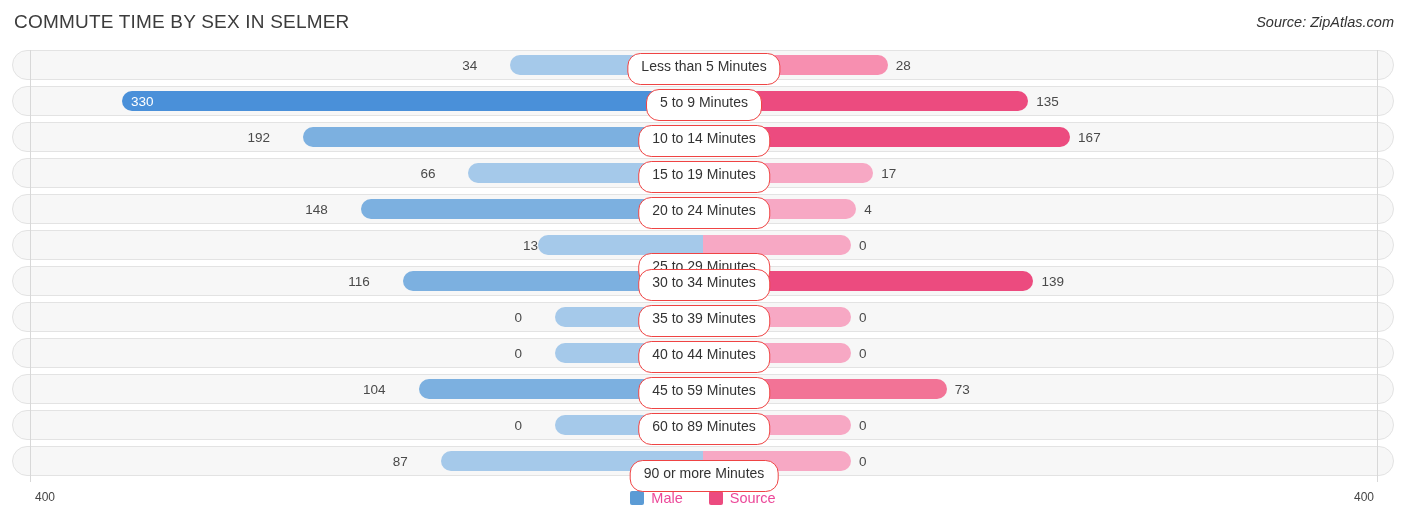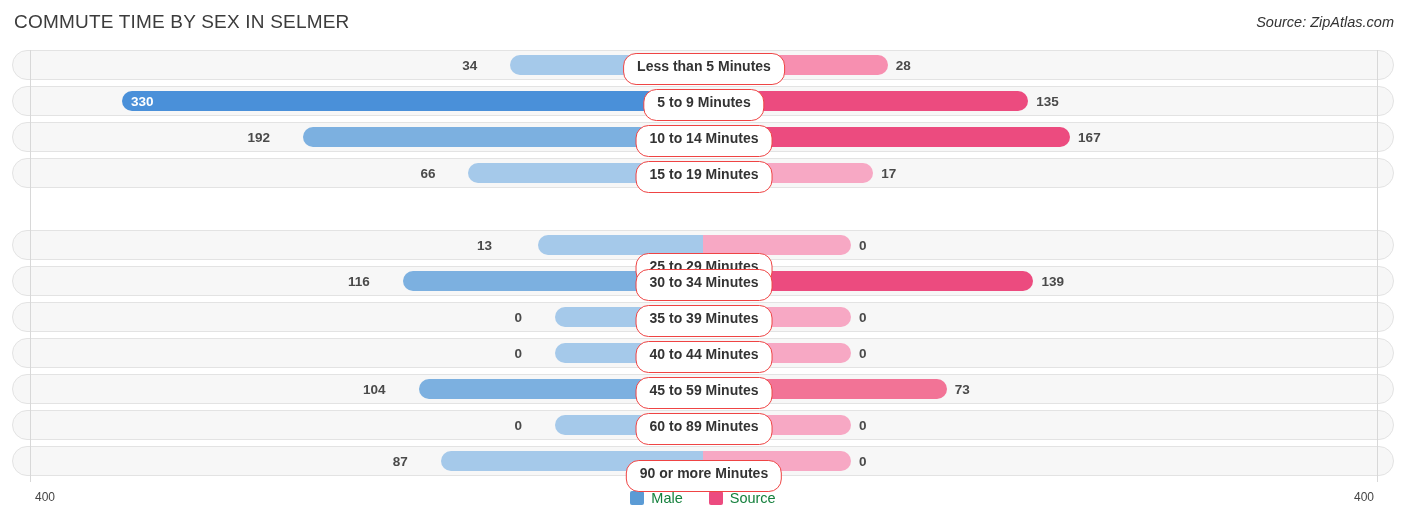--- a/index.html
+++ b/index.html
@@ -30,21 +30,20 @@
     font-style:italic;
     color:#333;
     white-space:nowrap;
   }
 
   .plot{
     position:absolute;
     left:0;top:46px;
     width:1406px;
     height:438px;
-    font-weight:bold;
   }
   
   .axis-line{
     position:absolute;
     top:4px;
     width:1px;
     height:432px;
     background:#d8d8d8;
     z-index:5;
   }
@@ -123,21 +122,21 @@
   .legend{
     position:absolute;
     left:0;right:0;top:6px;
     display:flex;
     justify-content:center;
     align-items:center;
     gap:26px;
   }
   .legend-item{
     display:flex;align-items:center;gap:7px;
-    font-size:14.5px;color:#15803d;
+    font-size:14.5px;color:#ec4899;
   }
   .swatch{width:14px;height:14px;border-radius:2px;display:inline-block;}
 </style>
 </head>
 <body>
 
 <div class="header">
   <div class="chart-title">COMMUTE TIME BY SEX IN SELMER</div>
   <div class="source">Source: ZipAtlas.com</div>
 </div>
@@ -166,24 +165,31 @@
       <div class="val female" style="left: 1065.12px;">167</div>
       <div class="cat-pill" style="left: 691px;">10 to 14 Minutes</div>
     </div>
     <div class="row" style="top: 112px;">
       <div class="bar male" style="left: 455.4px; width: 234.6px; background: rgb(165, 201, 234);"></div>
       <div class="bar female" style="left: 690px; width: 170.306px; background: rgb(247, 168, 196);"></div>
       <div class="val male" style="right: 957.6px;">66</div>
       <div class="val female" style="left: 868.306px;">17</div>
       <div class="cat-pill" style="left: 691px;">15 to 19 Minutes</div>
     </div>
+    <div class="row" style="top: 148px;">
+      <div class="bar male" style="left: 347.806px; width: 342.194px; background: rgb(124, 176, 224);"></div>
+      <div class="bar female" style="left: 690px; width: 153.248px; background: rgb(247, 168, 196);"></div>
+      <div class="val male" style="right: 1065.19px;">148</div>
+      <div class="val female" style="left: 851.248px;">4</div>
+      <div class="cat-pill" style="left: 691px;">20 to 24 Minutes</div>
+    </div>
     <div class="row" style="top: 184px;">
       <div class="bar male" style="left: 524.942px; width: 165.058px; background: rgb(165, 201, 234);"></div>
       <div class="bar female" style="left: 690px; width: 148px; background: rgb(247, 168, 196);"></div>
-      <div class="val male" style="right: 901px;">13</div>
+      <div class="val male" style="right: 855px;">13</div>
       <div class="val female" style="left: 846px;">0</div>
       <div class="cat-pill" style="left: 691px; margin-top: 20px;">25 to 29 Minutes</div>
     </div>
     <div class="row" style="top: 220px;">
       <div class="bar male" style="left: 389.794px; width: 300.206px; background: rgb(124, 176, 224);"></div>
       <div class="bar female" style="left: 690px; width: 330.385px; background: rgb(236, 75, 127);"></div>
       <div class="val male" style="right: 1023.21px;">116</div>
       <div class="val female" style="left: 1028.38px;">139</div>
       <div class="cat-pill" style="left: 691px;">30 to 34 Minutes</div>
     </div>

